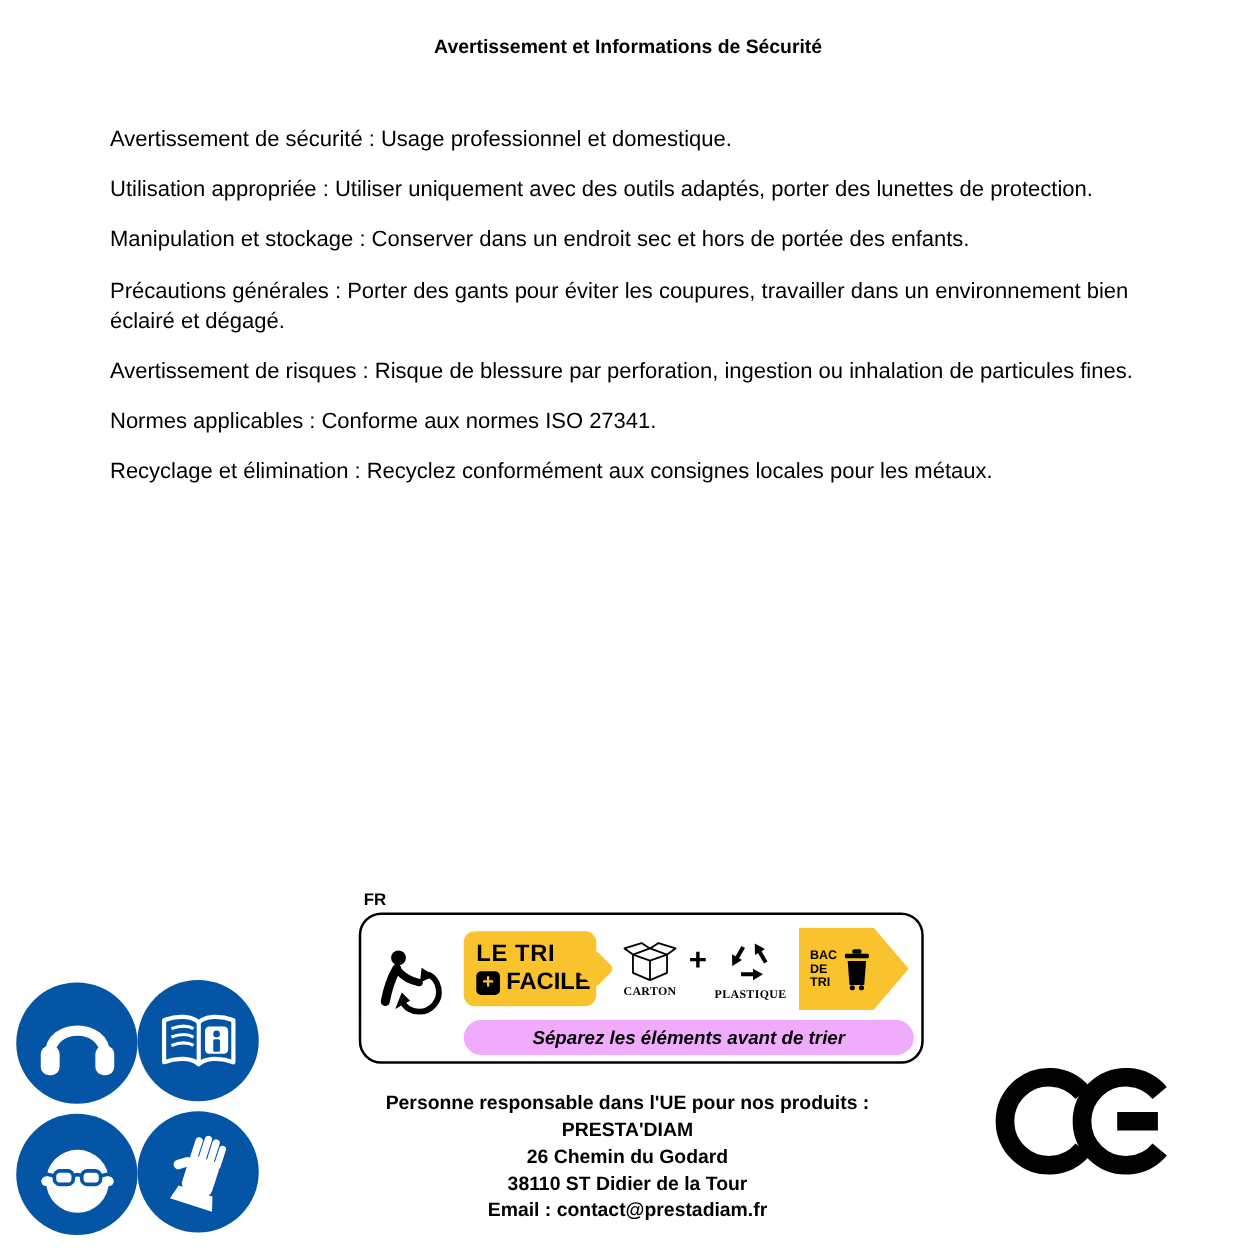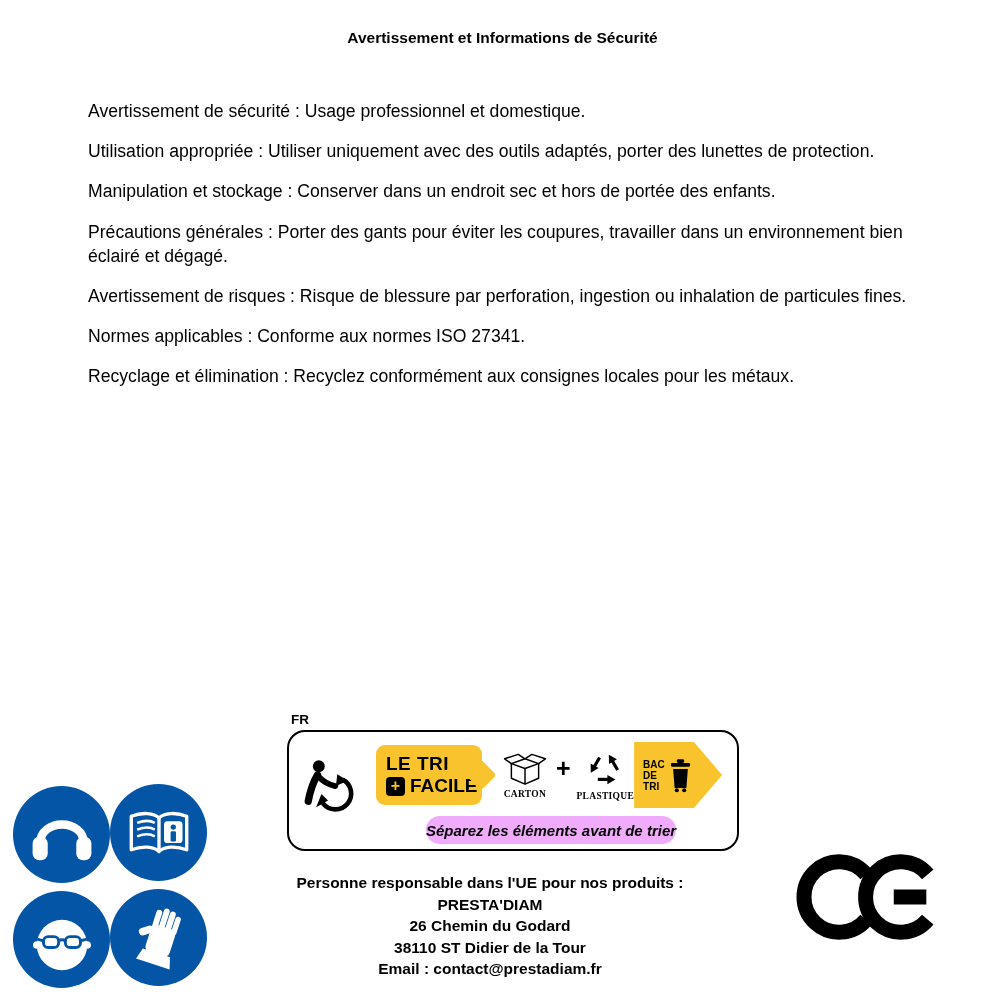--- a/index.html
+++ b/index.html
@@ -33,21 +33,21 @@
   .picto svg { width:84px; height:84px; }
 
   
   .ecolabel { position:absolute; left:266px; top:712px; width:454px; height:146px;margin-left:21px; }
   .fr { font-weight:bold; font-size:13.5px; margin:0 0 3px 4px; }
   .label-box {
     box-sizing:border-box; width:452px; height:121px; border:2px solid #000;
     border-radius:18px; background:#fff; display:flex; padding:4px 6px 5px 4px;
   }
   .triman-area { width:78px; flex:none; display:flex; align-items:center; justify-content:center; }
-  .label-right { flex:1; display:flex; flex-direction:column; min-width:0;align-items:center; }
+  .label-right { flex:1; display:flex; flex-direction:column; min-width:0; }
   .icons-row { flex:1; display:flex; align-items:center; padding-right:4px; position:relative; }
   .tri-badge {
     position:relative; background:#F8C32C; border-radius:9px; width:106px; height:60px;
     flex:none; display:flex; flex-direction:column; justify-content:center;
     padding-left:10px; box-sizing:border-box; margin-right:18px;
   }
   .tri-badge::after {
     content:""; position:absolute; right:-10px; top:50%; width:22px; height:22px;
     background:#F8C32C; transform:translateY(-50%) rotate(45deg); border-radius:4px;
   }
@@ -67,21 +67,21 @@
   }
   .bac-text div { font-size:10px; font-weight:800; line-height:11px; }
   .footer-strip {
     height:28px; background:#f0abfc; border-radius:14px; margin-top:2px;
     display:flex; align-items:center; justify-content:center;
     font-style:italic; font-weight:bold; font-size:15px;
   }
 
   
   .responsible {
-    position:absolute; left:240px; top:872px; width:500px; text-align:center;
+    position:absolute; left:252px; top:872px; width:500px; text-align:center;
     font-size:15.5px; font-weight:bold; line-height:21.5px;
   }
 
   
   .ce { position:absolute; left:795px; top:853px; }
 </style>
 </head>
 <body>
 
 <div>

